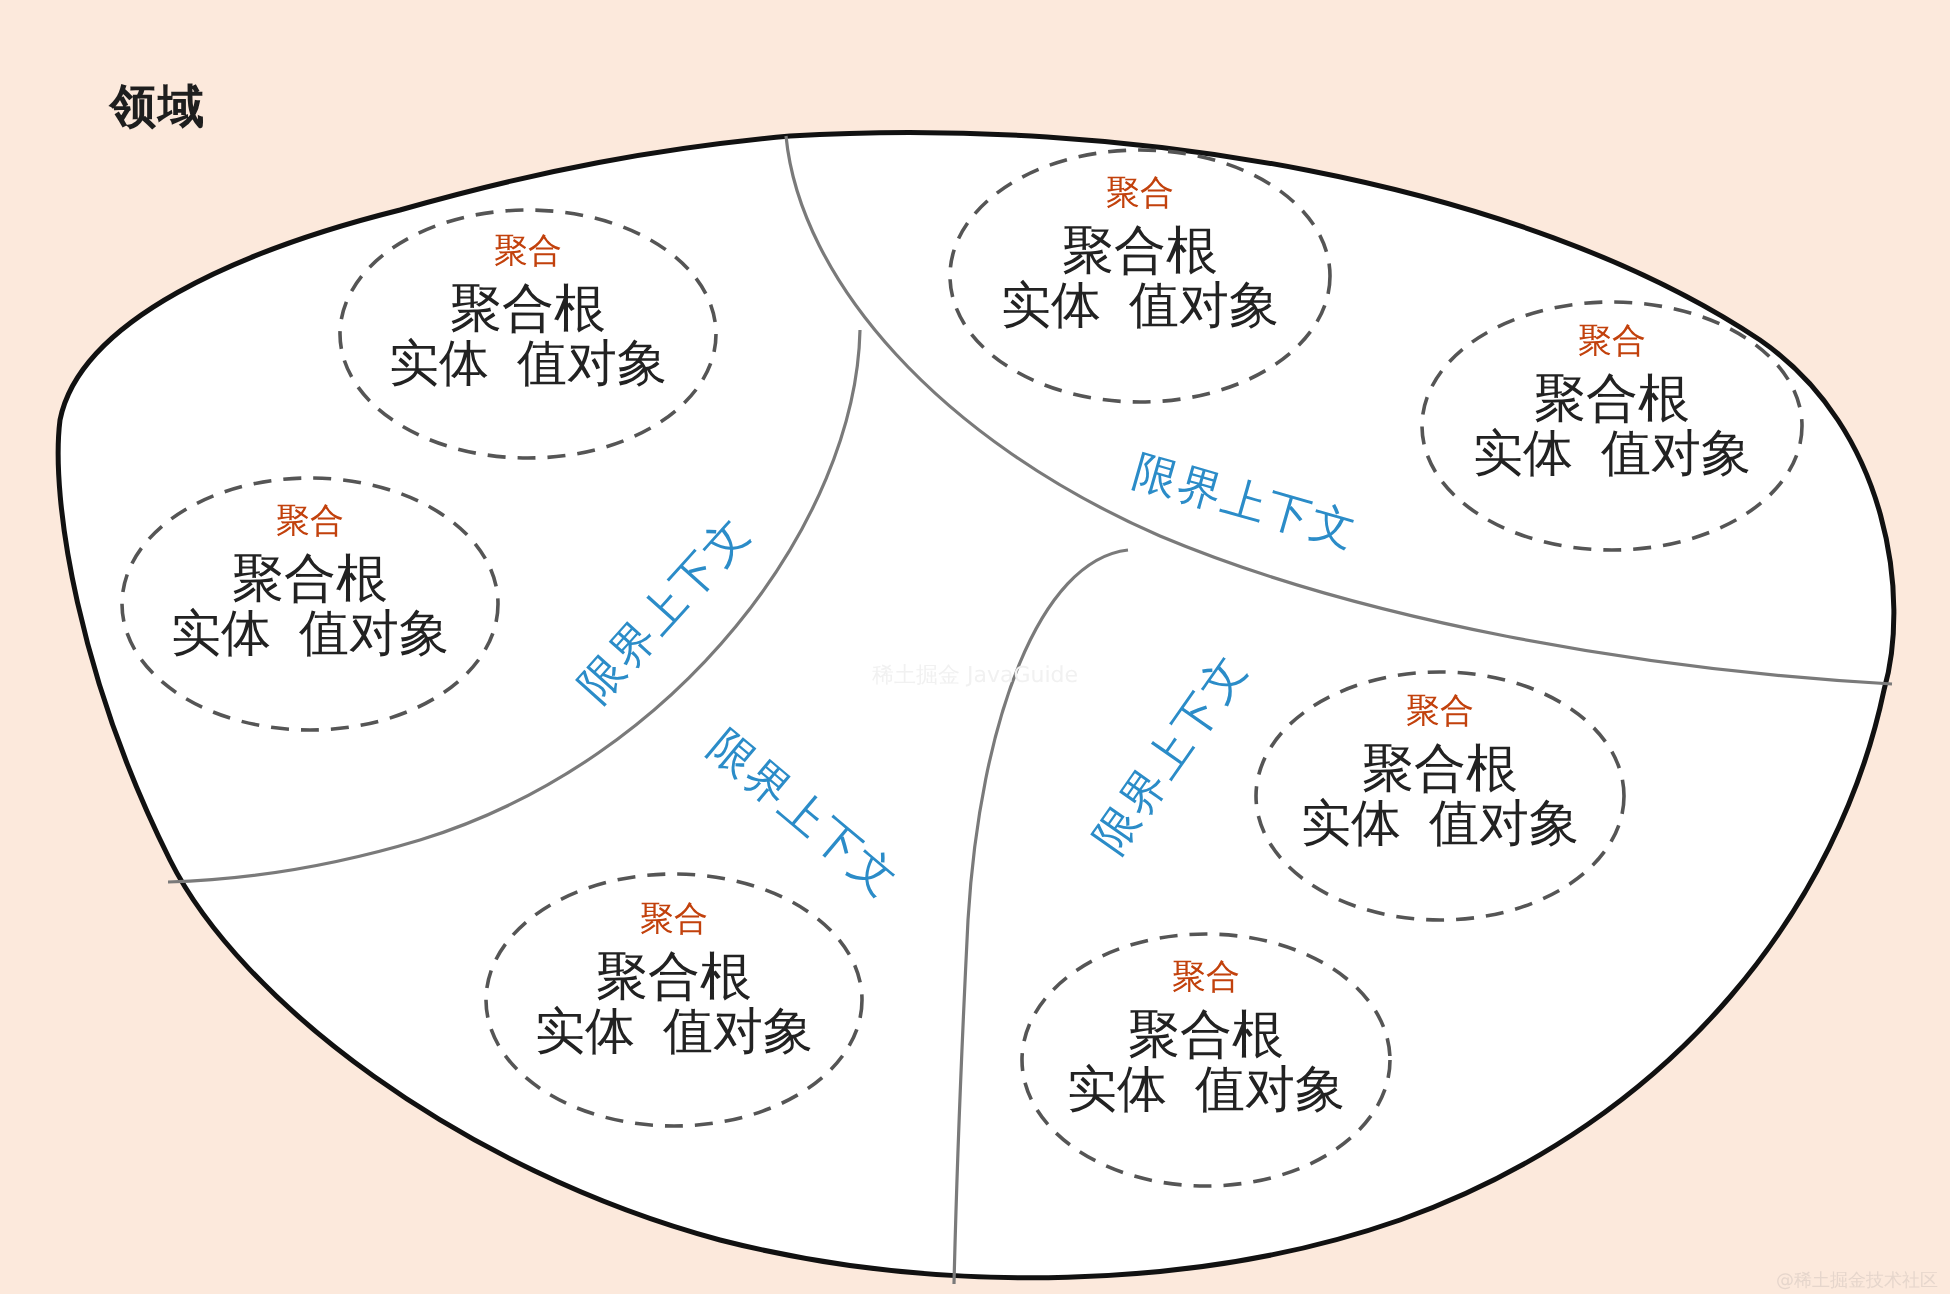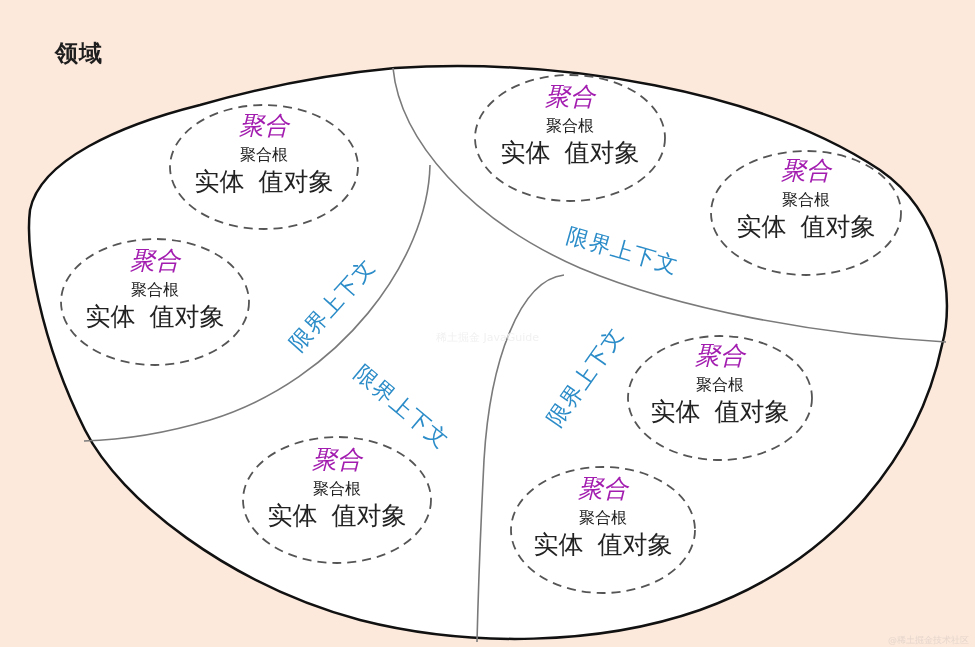--- a/index.html
+++ b/index.html
@@ -13,22 +13,22 @@
       position: absolute; left: 55px; top: 38px;
       font-size: 23px; font-weight: bold; color: #1e1e1e; letter-spacing: 1px;
     }
     .bc-label {
       position: absolute; color: #2b8cc8; font-size: 22px; white-space: nowrap;
       transform-origin: center center; letter-spacing: 1px;
     }
     .agg {
       position: absolute; text-align: center; color: #222;
     }
-    .agg .agg-title { color: #a21caf; font-size: 25px; line-height: 30px; display: block; font-style: italic; }
-    .agg .agg-root { font-size: 16px; line-height: 28px; display: block; }
+    .agg .agg-title { color: #c2410c; font-size: 17px; line-height: 30px; display: block; }
+    .agg .agg-root { font-size: 26px; line-height: 28px; display: block; }
     .agg .agg-items { font-size: 25px; line-height: 26px; display: block; }
     .agg .agg-items span + span { margin-left: 14px; }
     .watermark {
       position: absolute; left: 436px; top: 330px; font-size: 11px; color: #f1f1f1; text-align: center;
     }
     .corner-mark {
       position: absolute; right: 6px; bottom: 0px; font-size: 9px; color: #e6d6cc;
     }
   </style>
 </head>

